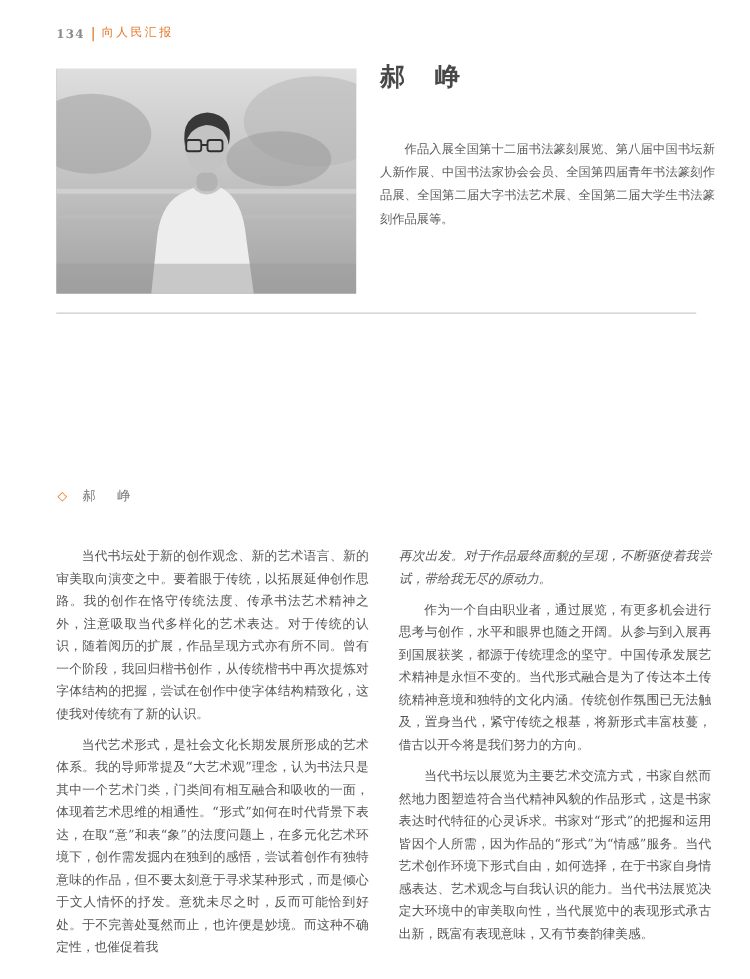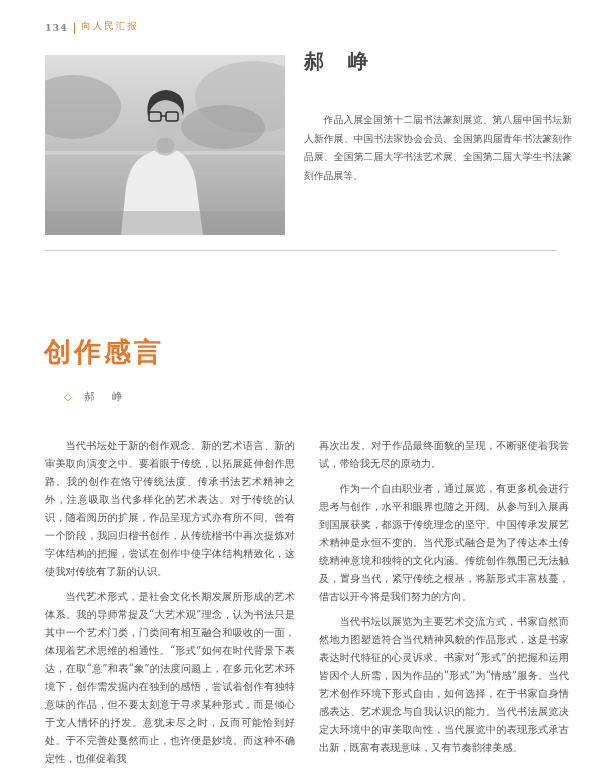--- a/index.html
+++ b/index.html
@@ -21,30 +21,30 @@
   
   .artist-name{position:absolute;left:304px;top:48px;margin:0;font-size:20px;font-weight:600;color:#474747;letter-spacing:2px;}
   .bio{position:absolute;left:304px;top:111px;width:268px;font-size:9.8px;line-height:18.6px;color:#5c5c5c;text-align:justify;}
   .bio p{margin:0 0 1px;text-indent:2em;}
 
   
   .divider{position:absolute;left:45px;top:250px;width:512px;height:1px;background:#cccccc;border:none;margin:0;}
 
   
   .essay-title{position:absolute;left:44px;top:334px;margin:0;font-size:27px;font-weight:700;color:#e5762a;letter-spacing:3px;}
-  .byline{position:absolute;left:64px;top:390px;font-size:10.5px;}
+  .byline{position:absolute;left:46px;top:390px;font-size:10.5px;}
   .byline .diamond{color:#e5762a;margin-right:9px;font-size:10px;}
   .byline .author{color:#757575;letter-spacing:7px;}
 
   
   .columns{position:absolute;left:45px;top:437px;width:524px;display:flex;gap:24px;}
   .col{width:250px;font-size:10.2px;line-height:18px;color:#555555;text-align:justify;}
   .col p{margin:0 0 7px;}
   .col p.indent{text-indent:2em;}
-  .col p.no-indent{text-indent:0;}
+  .col p.no-indent{text-indent:0;font-style:italic;}
 </style>
 </head>
 <body>
 
 <div class="page">
 
   <div class="header">
     <span class="page-num">134</span>
     <span class="hdr-sep">|</span>
     <span class="mag-title">向人民汇报</span>
@@ -82,21 +82,20 @@
   </div>
 
   <h1 class="artist-name">郝　峥</h1>
 
   <div class="bio">
     <p>作品入展全国第十二届书法篆刻展览、第八届中国书坛新人新作展、中国书法家协会会员、全国第四届青年书法篆刻作品展、全国第二届大字书法艺术展、全国第二届大学生书法篆刻作品展等。</p>
   </div>
 
   <hr class="divider">
 
-  <h2 class="essay-title">创作感言</h2>
 
   <div class="byline">
     <span class="diamond">◇</span>
     <span class="author">郝 峥</span>
   </div>
 
   <div class="columns">
     <div class="col">
       <p class="indent">当代书坛处于新的创作观念、新的艺术语言、新的审美取向演变之中。要着眼于传统，以拓展延伸创作思路。我的创作在恪守传统法度、传承书法艺术精神之外，注意吸取当代多样化的艺术表达。对于传统的认识，随着阅历的扩展，作品呈现方式亦有所不同。曾有一个阶段，我回归楷书创作，从传统楷书中再次提炼对字体结构的把握，尝试在创作中使字体结构精致化，这使我对传统有了新的认识。</p>
       <p class="indent">当代艺术形式，是社会文化长期发展所形成的艺术体系。我的导师常提及“大艺术观”理念，认为书法只是其中一个艺术门类，门类间有相互融合和吸收的一面，体现着艺术思维的相通性。“形式”如何在时代背景下表达，在取“意”和表“象”的法度问题上，在多元化艺术环境下，创作需发掘内在独到的感悟，尝试着创作有独特意味的作品，但不要太刻意于寻求某种形式，而是倾心于文人情怀的抒发。意犹未尽之时，反而可能恰到好处。于不完善处戛然而止，也许便是妙境。而这种不确定性，也催促着我</p>

